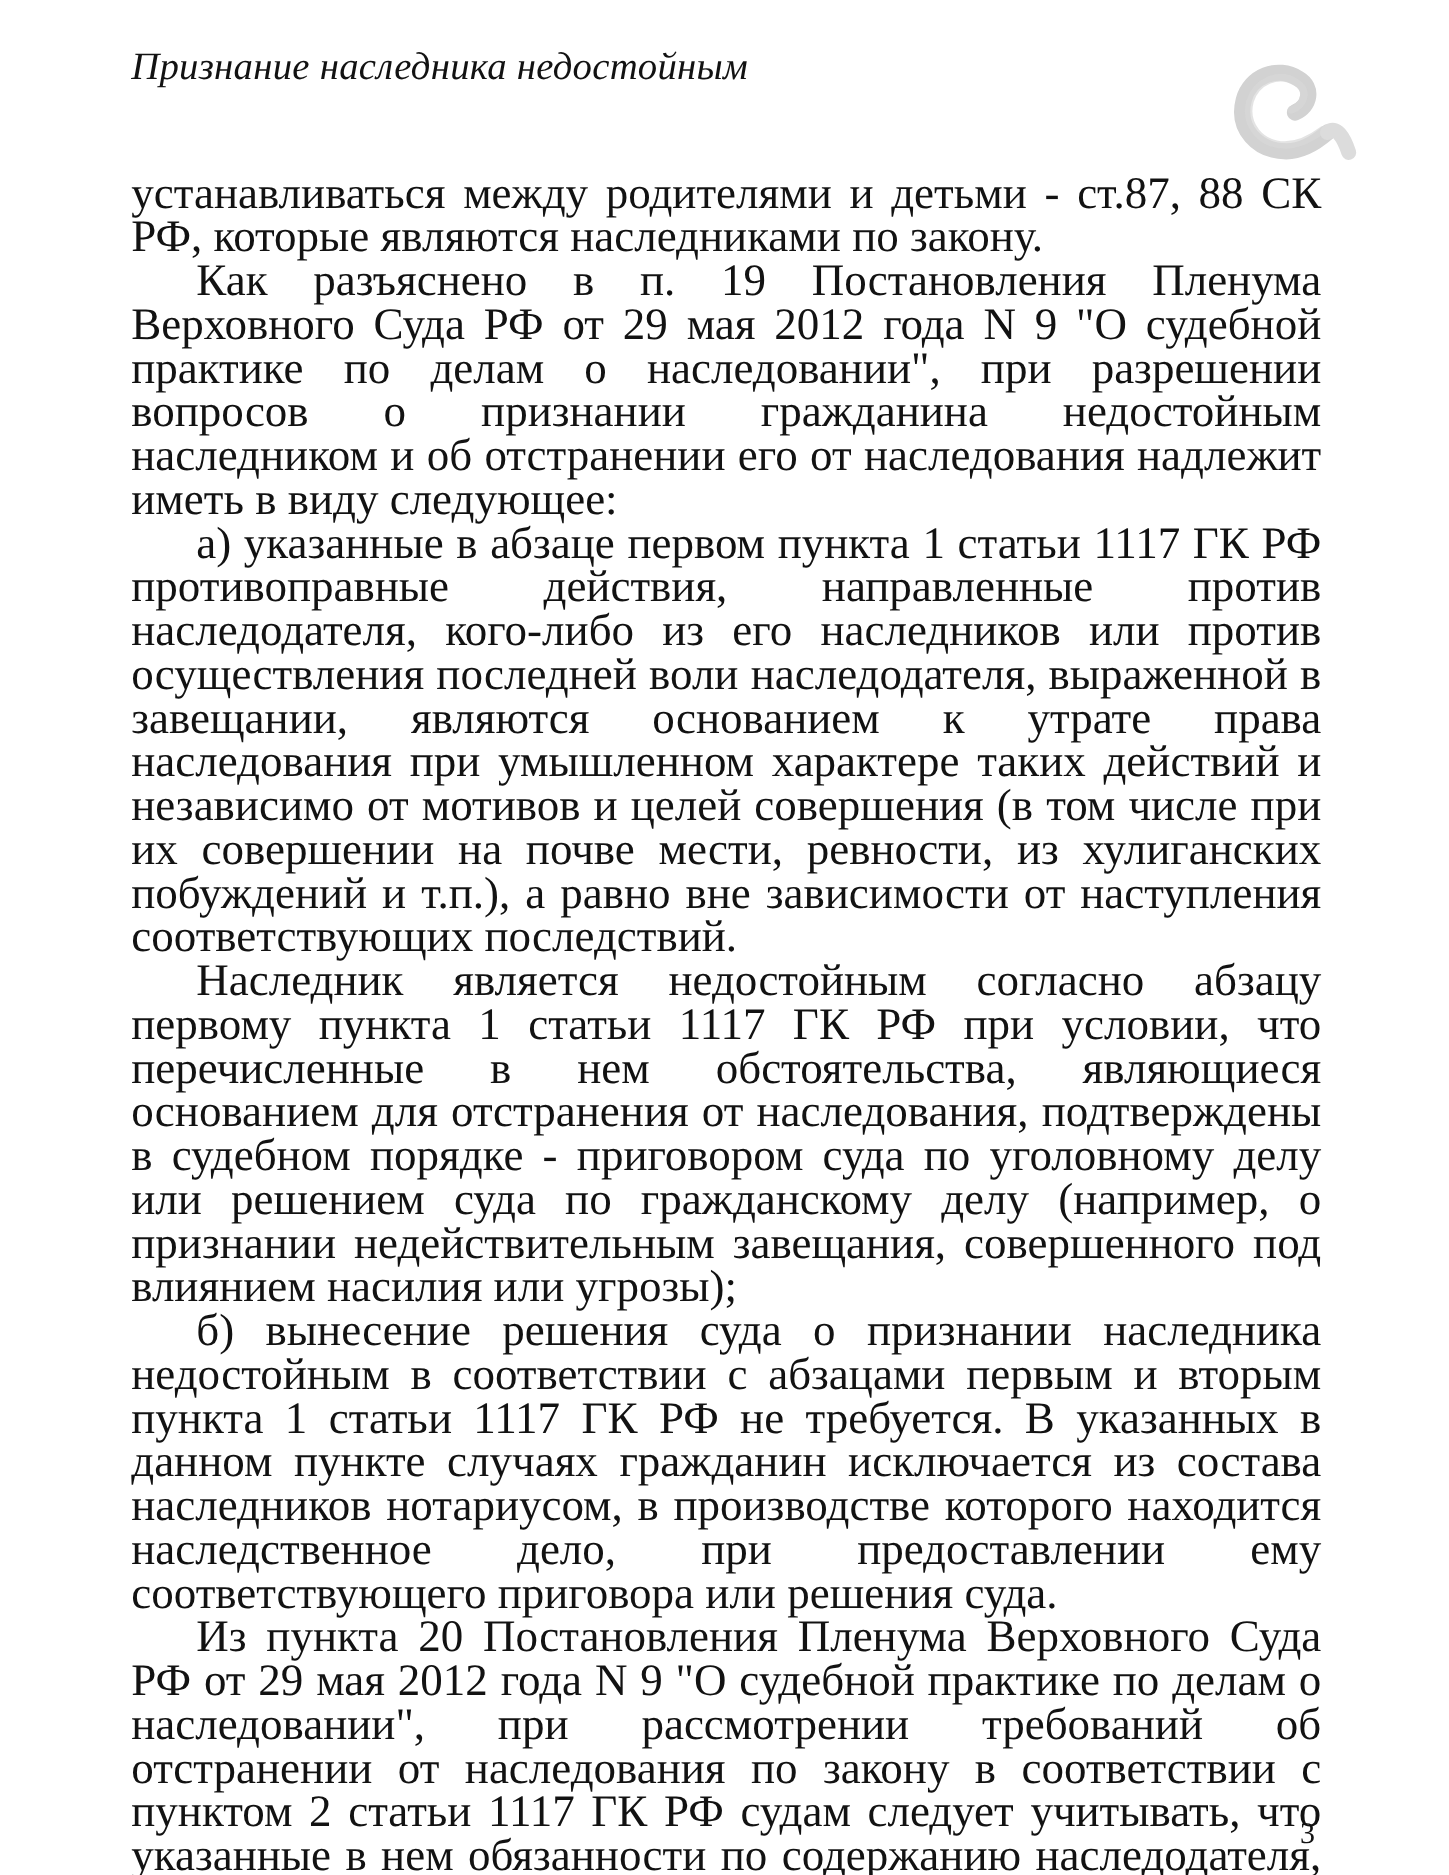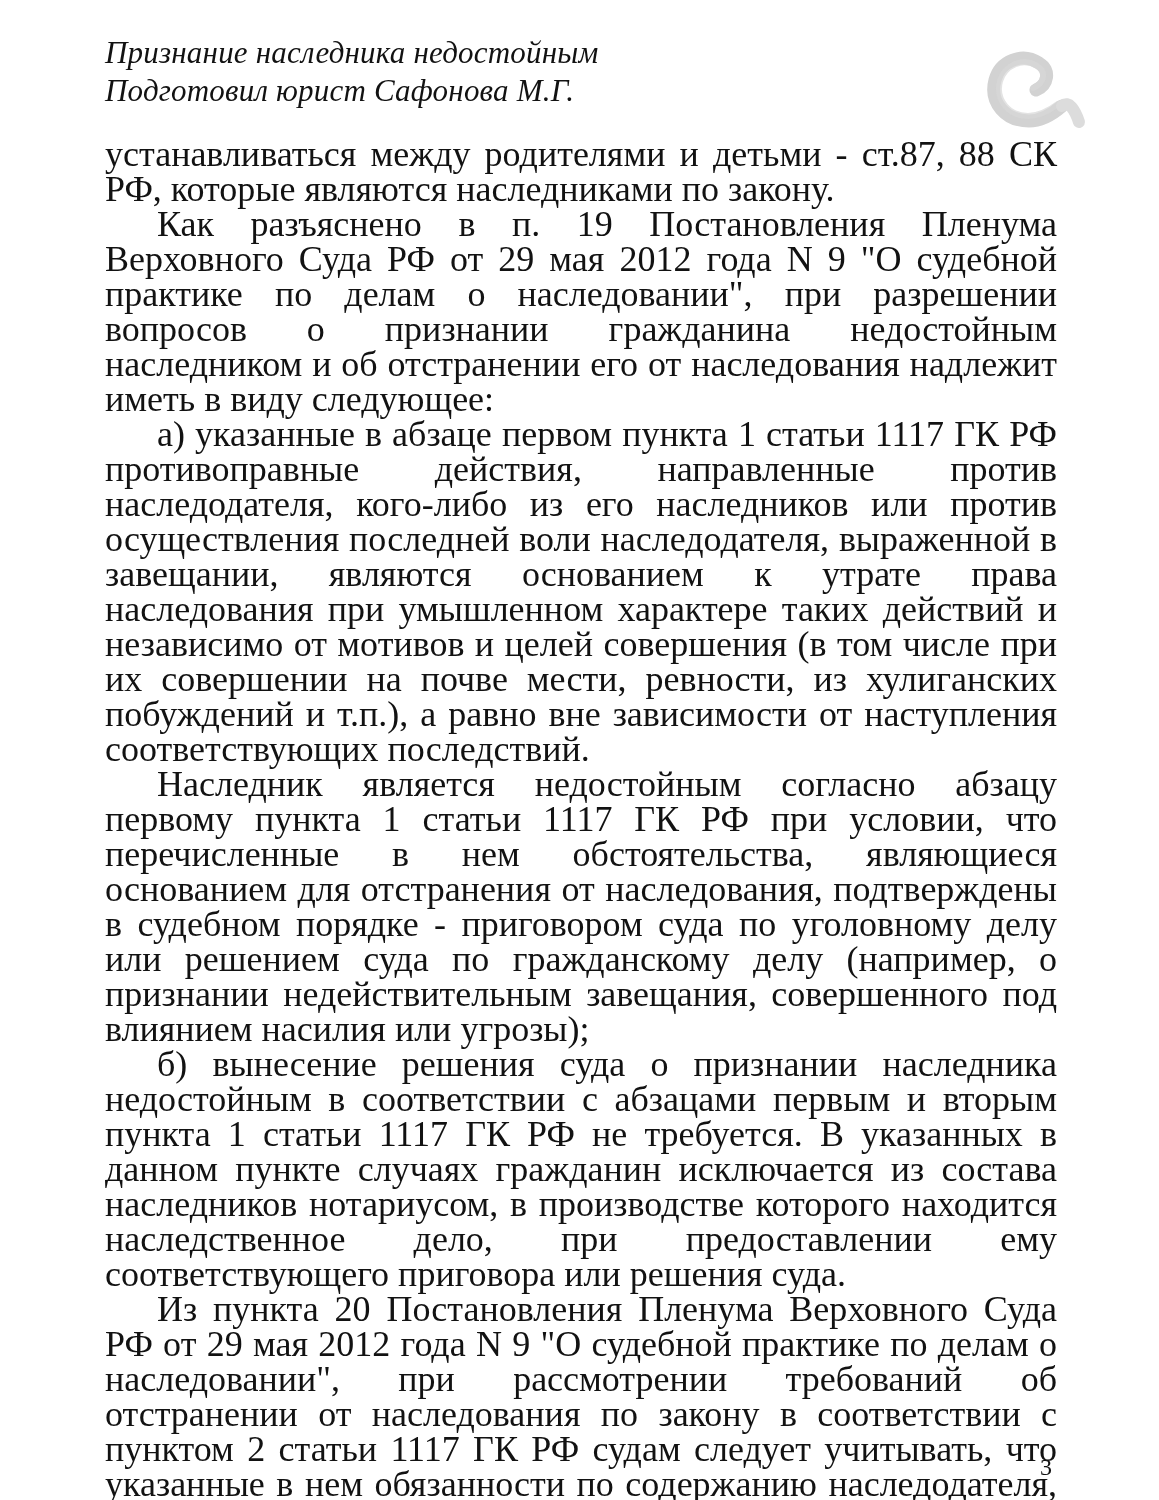--- a/index.html
+++ b/index.html
@@ -58,21 +58,20 @@
     line-height: 30px;
   }
 </style>
 </head>
 <body>
 
 <div class="page">
 
   <div class="doc-header">
     <div>Признание наследника недостойным</div>
-    <div>Подготовил юрист Сафонова М.Г.</div>
   </div>
 
   <div class="watermark">
     <svg width="118" height="102" viewBox="0 0 118 102" xmlns="http://www.w3.org/2000/svg">
       <path d="M 58 52 C 70 47 73 32 61 25 C 44 14 22 23 17 42 C 11 65 28 83 51 83 C 65 83 76 75 84 68" fill="none" stroke="#d2d2d2" stroke-width="13" stroke-linecap="round"></path>
       <path d="M 55 50 C 66 46 69 34 59 28 C 45 19 27 27 22 43 C 17 62 31 78 50 78 C 62 78 72 72 80 66" fill="none" stroke="#d7d7d7" stroke-width="6" stroke-linecap="round" opacity="0.7"></path>
       <path d="M 84 68 C 91 62 97 72 101 84" fill="none" stroke="#dcdcdc" stroke-width="12" stroke-linecap="round"></path>
     </svg>
   </div>
 

